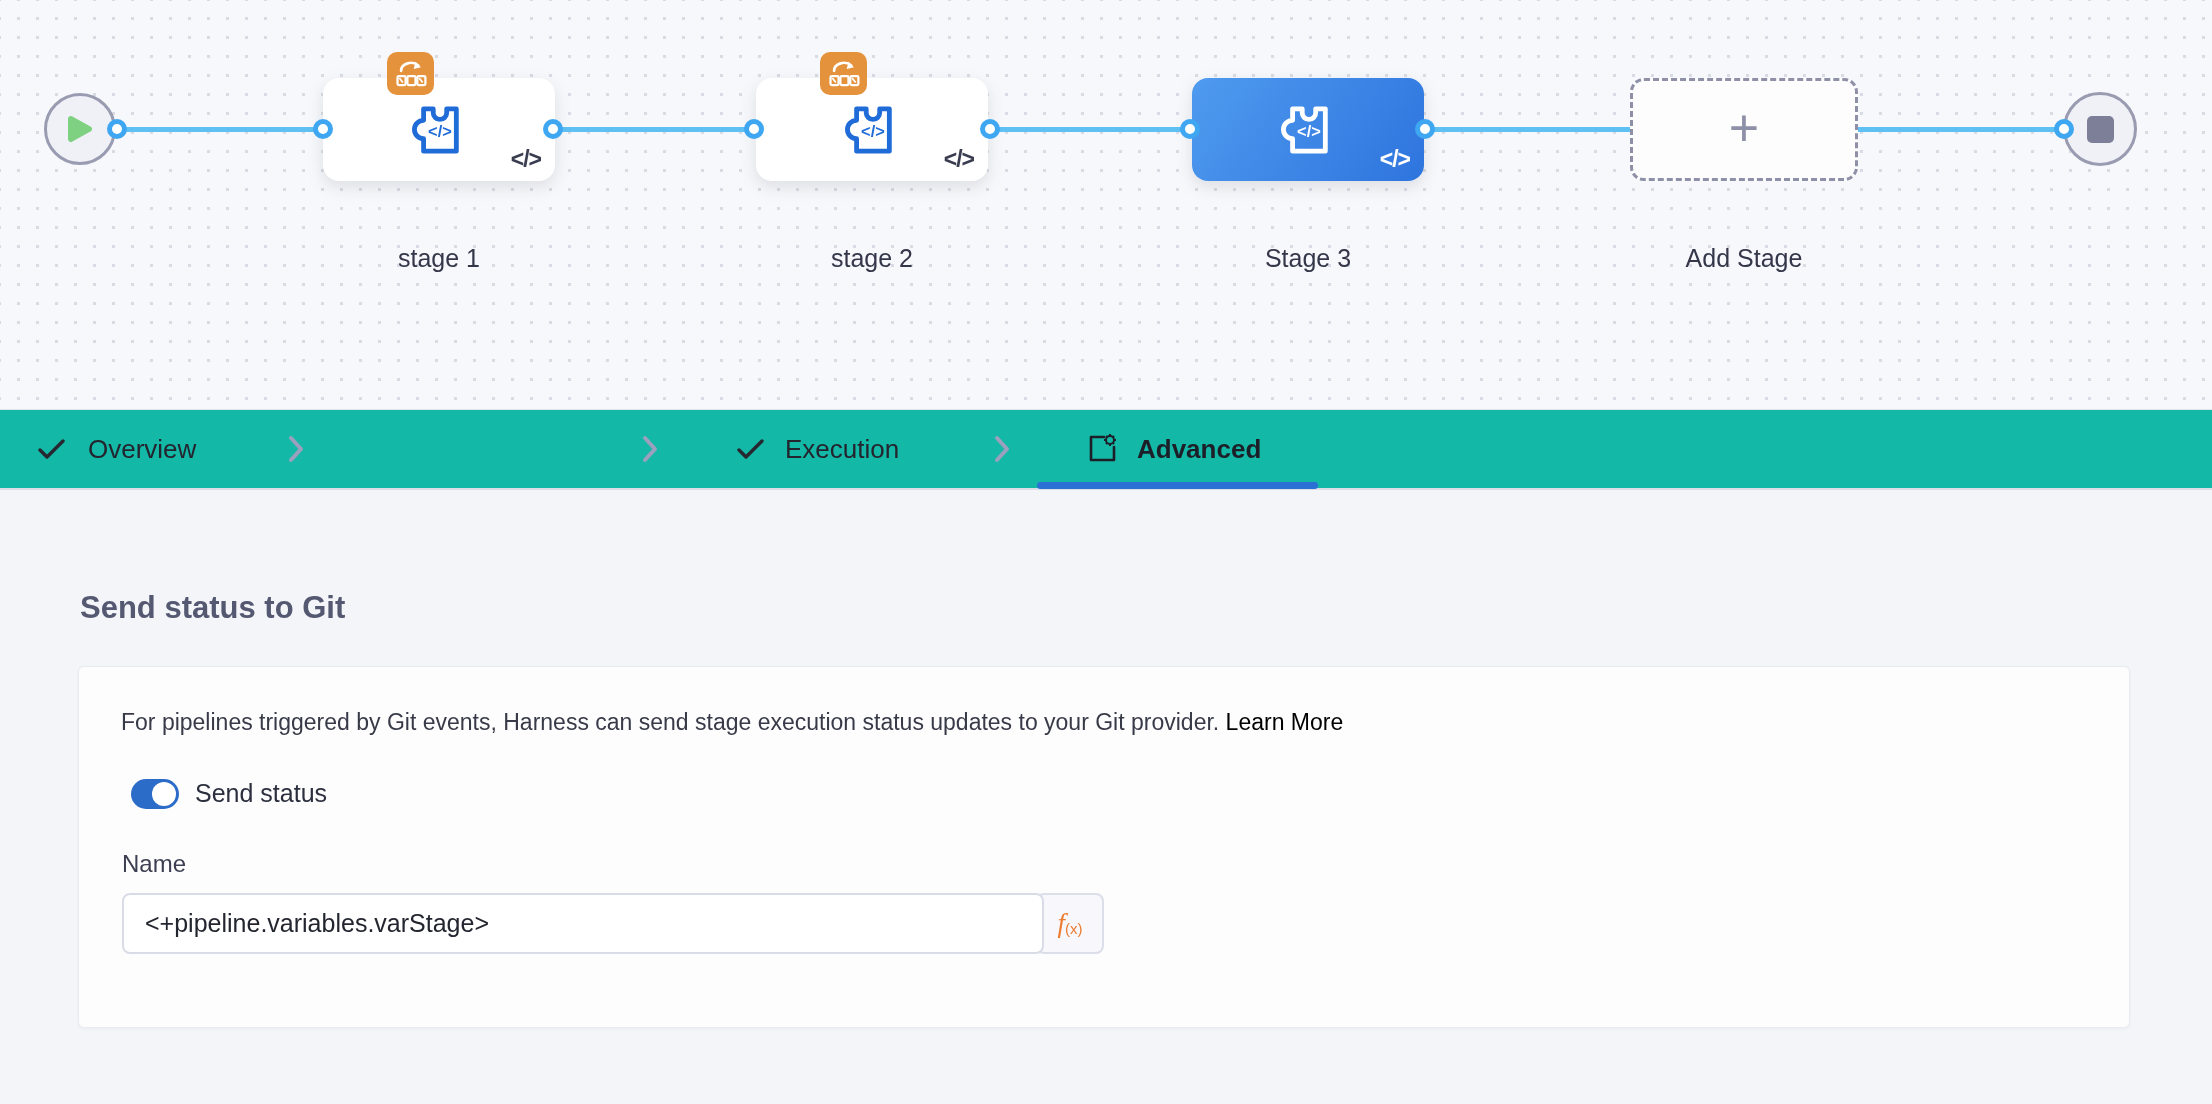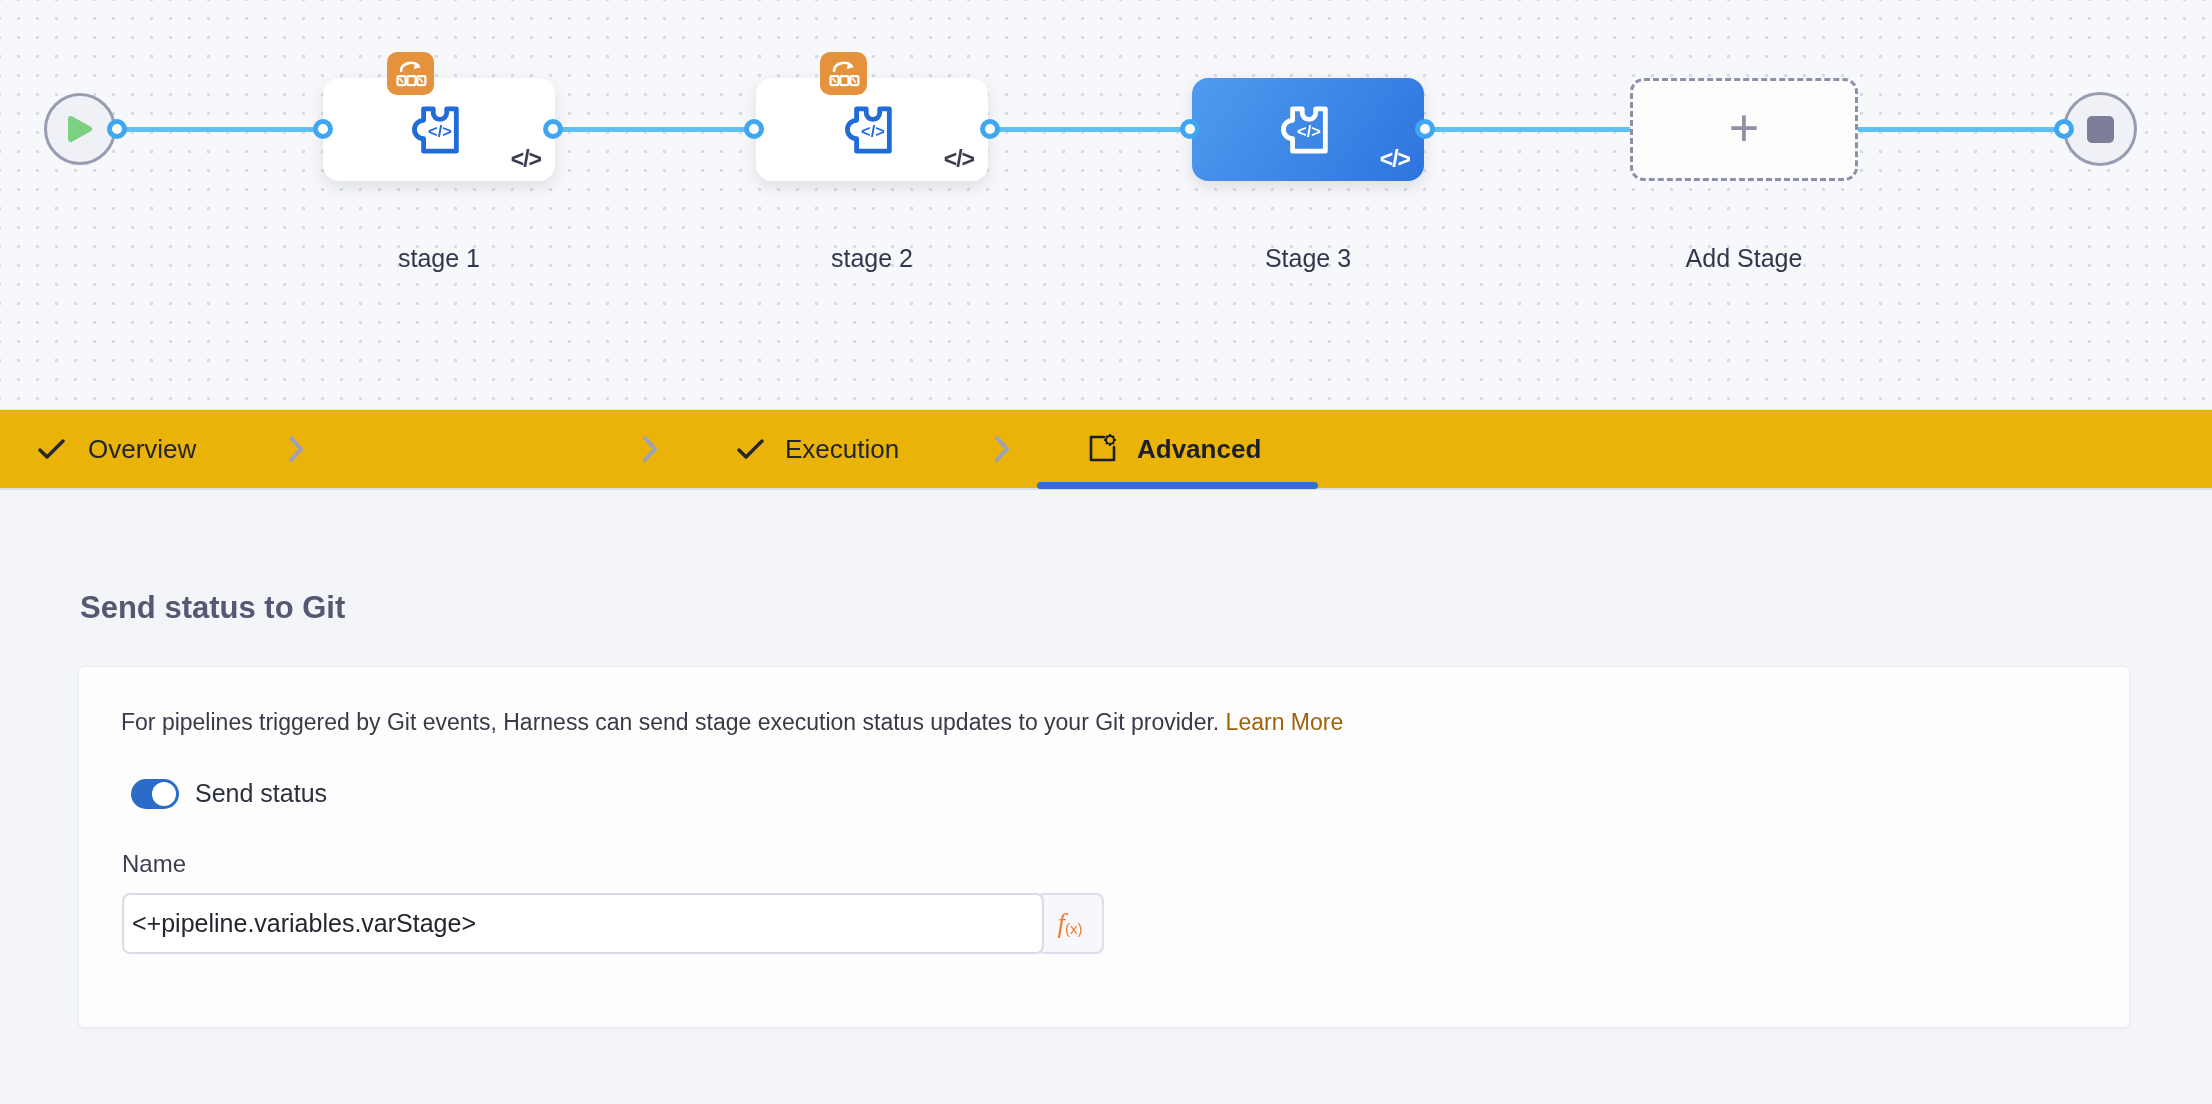--- a/index.html
+++ b/index.html
@@ -53,50 +53,50 @@
   .plus-glyph { font-size:52px; font-weight:200; color:#8e90a7; line-height:1; margin-top:-4px; }
 
   .stage-label {
     position:absolute; top:244px; width:280px; text-align:center; z-index:2;
     font-size:25px; color:#34374a;
   }
 
   
   .tabbar {
     position:absolute; left:0; top:409px; width:2212px; height:81px;
-    background:#eab308; border-top:1px solid #e2e4ec; border-bottom:2px solid #dcdee8; z-index:5;
+    background:#14b8a6; border-top:1px solid #e2e4ec; border-bottom:2px solid #dcdee8; z-index:5;
   }
   .tabbar .titem { position:absolute; top:0; height:78px; display:flex; align-items:center; }
   .tab-label { font-size:26px; color:#23242e; }
   .tab-label.bold { font-weight:bold; color:#1c1e28; }
   .tab-underline { position:absolute; left:1037px; top:72px; width:281px; height:7px; border-radius:4px; background:#2b70d4; }
 
   
   .content { position:absolute; left:0; top:490px; width:2212px; height:614px; background:#f3f5f9;border-radius:24px; }
   .section-heading { position:absolute; left:80px; top:100px; font-size:31px; font-weight:bold; color:#545871; }
   .panel {
     position:absolute; left:78px; top:176px; width:2052px; height:362px;
     background:#fdfdfe; border:1px solid #e9ebf2; border-radius:6px;
     box-shadow:0 1px 3px rgba(120,122,140,.08);
   }
   .panel-desc { position:absolute; left:42px; top:42px; font-size:23px; color:#383a48; }
-  .panel-desc a { color:#a16207; text-decoration:none; }
+  .panel-desc a { color:#000000; text-decoration:none; }
 
   .toggle-row { position:absolute; left:52px; top:112px; display:flex; }
   .toggle {
     width:48px; height:30px; border-radius:15px; background:#2b6cc9; position:relative; cursor:pointer;
   }
   .toggle .knob { position:absolute; left:21px; top:3px; width:24px; height:24px; border-radius:50%; background:#ffffff; }
   .toggle-label { margin-left:16px; font-size:25px; color:#2c2f3e; }
 
   .name-label { position:absolute; left:43px; top:183px; font-size:24px; color:#3c3f51; }
   .input-row { position:absolute; left:43px; top:226px; display:flex; align-items:stretch; height:61px; }
   .text-input {
     width:922px; height:61px; background:#ffffff; border:2px solid #d9dbe7; border-radius:8px;
-    font-size:25px; color:#23252f; padding:0 8px; font-family:"Liberation Sans", sans-serif;
+    font-size:25px; color:#23252f; padding:0 21px; font-family:"Liberation Sans", sans-serif;
     position:relative; z-index:2; outline:none;
   }
   .fx-btn {
     width:68px; height:61px; margin-left:-8px; background:#f7f7fc; border:2px solid #dcdee9; border-radius:8px;
     display:flex; align-items:center; justify-content:center; z-index:1; cursor:pointer;
   }
   .fx-f { color:#ed7d31; font-size:27px; font-style:italic; font-family:"Liberation Serif", serif; }
   .fx-sub { color:#ed7d31; font-size:15px; margin-top:10px; }
 
   svg { display:block; }

